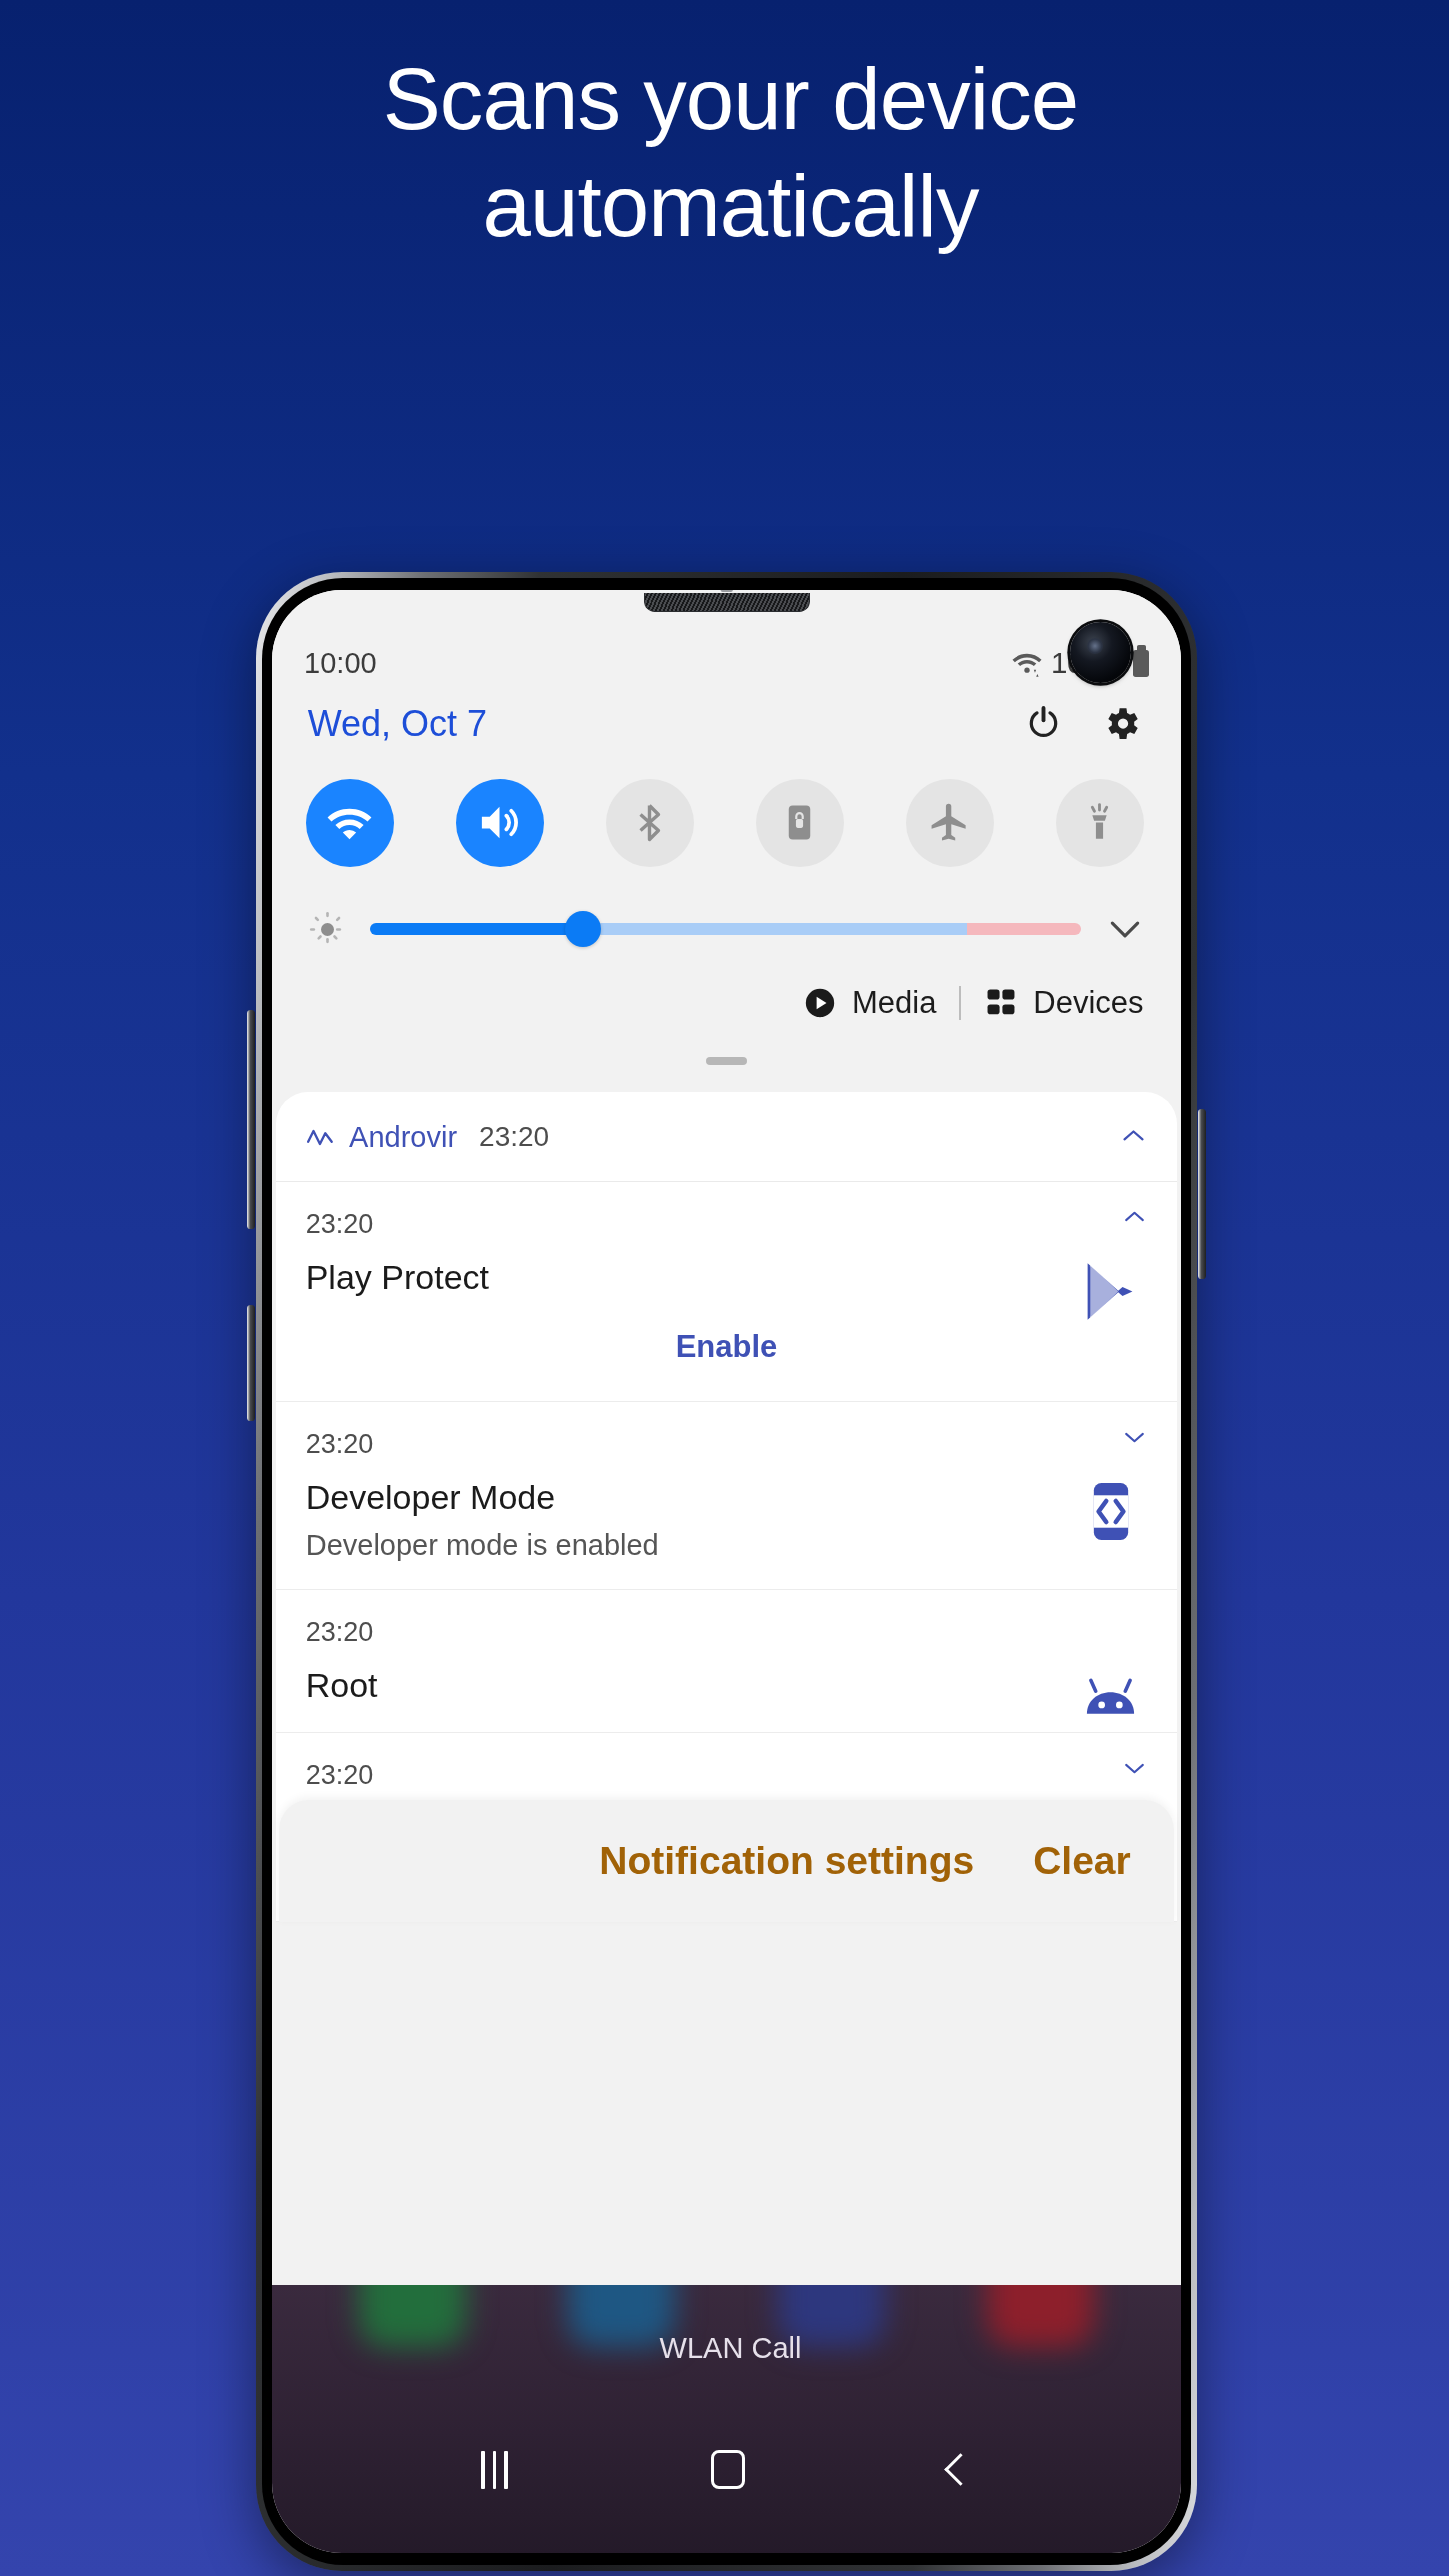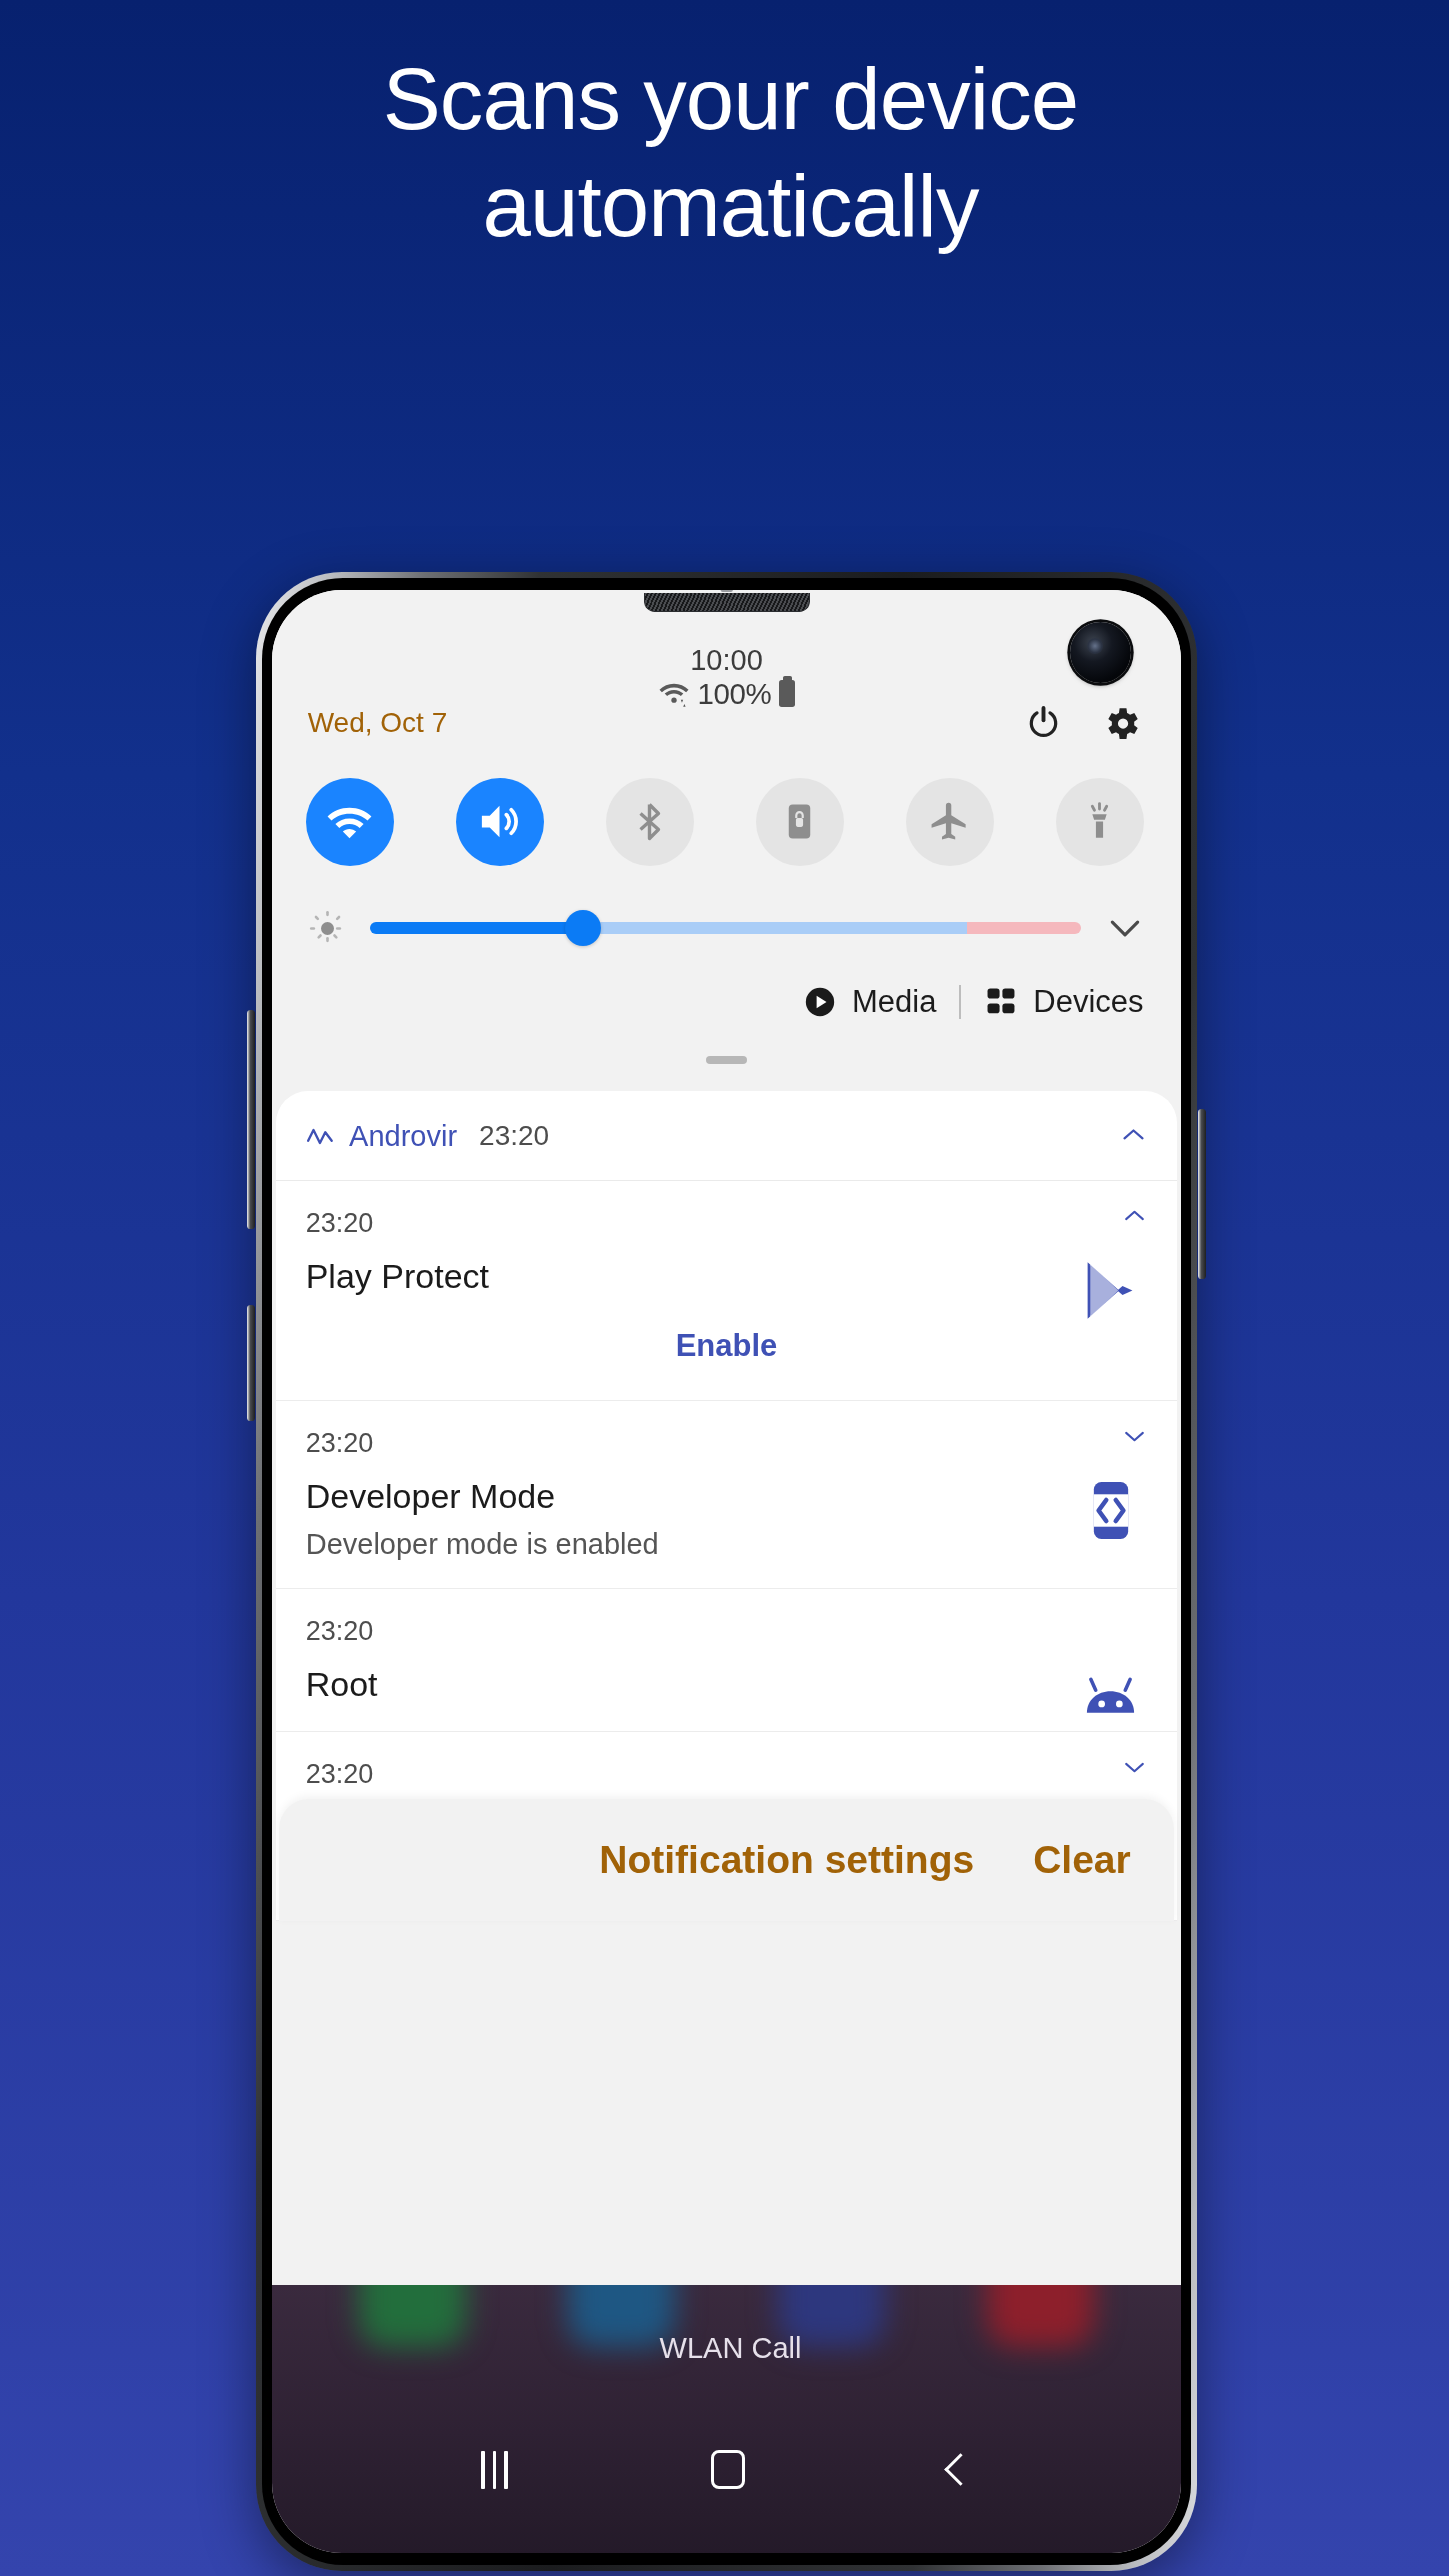--- a/index.html
+++ b/index.html
@@ -85,34 +85,34 @@
     background:radial-gradient(circle,#6d7b96 0%,#2b3344 60%,transparent 100%);
     opacity:.85;
   }
 
   
   .qs { background:#f2f2f2; padding:0 32px; position:relative; z-index:10; }
 
   .statusbar {
     display:flex; align-items:center; justify-content:space-between;
     height:93px; padding-top:54px;
-    font-size:29px; color:#3c3c3c;flex-direction:column;
+    font-size:29px; color:#3c3c3c;
   }
   .sb-right { display:flex; align-items:center; gap:8px; }
   .sb-pct { font-size:29.5px; color:#3c3c3c; letter-spacing:-0.4px; }
   .batt {
     width:16px; height:27px; background:#5a5a5a; border-radius:2.7px; position:relative;
   }
   .batt::before{ content:""; position:absolute; top:-4.5px; left:3.6px; width:9px; height:4.5px; background:#5a5a5a; border-radius:1.8px 1.8px 0 0; }
 
   .datebar {
     display:flex; align-items:center; justify-content:space-between;
     padding:19.7px 7.2px 0 3.6px;
   }
-  .date-txt { font-size:28px; color:#a16207; }
+  .date-txt { font-size:36px; color:#1d4ed8; }
   .date-icons { display:flex; align-items:center; gap:38px; }
 
   .toggles { display:flex; justify-content:space-between; padding:34px 5.4px 0 1.8px; }
   .tg {
     width:88px; height:88px; border-radius:50%;
     display:flex; align-items:center; justify-content:center;
   }
   .tg.on  { background:#1a84ff; }
   .tg.off { background:#e4e4e4; }
 

